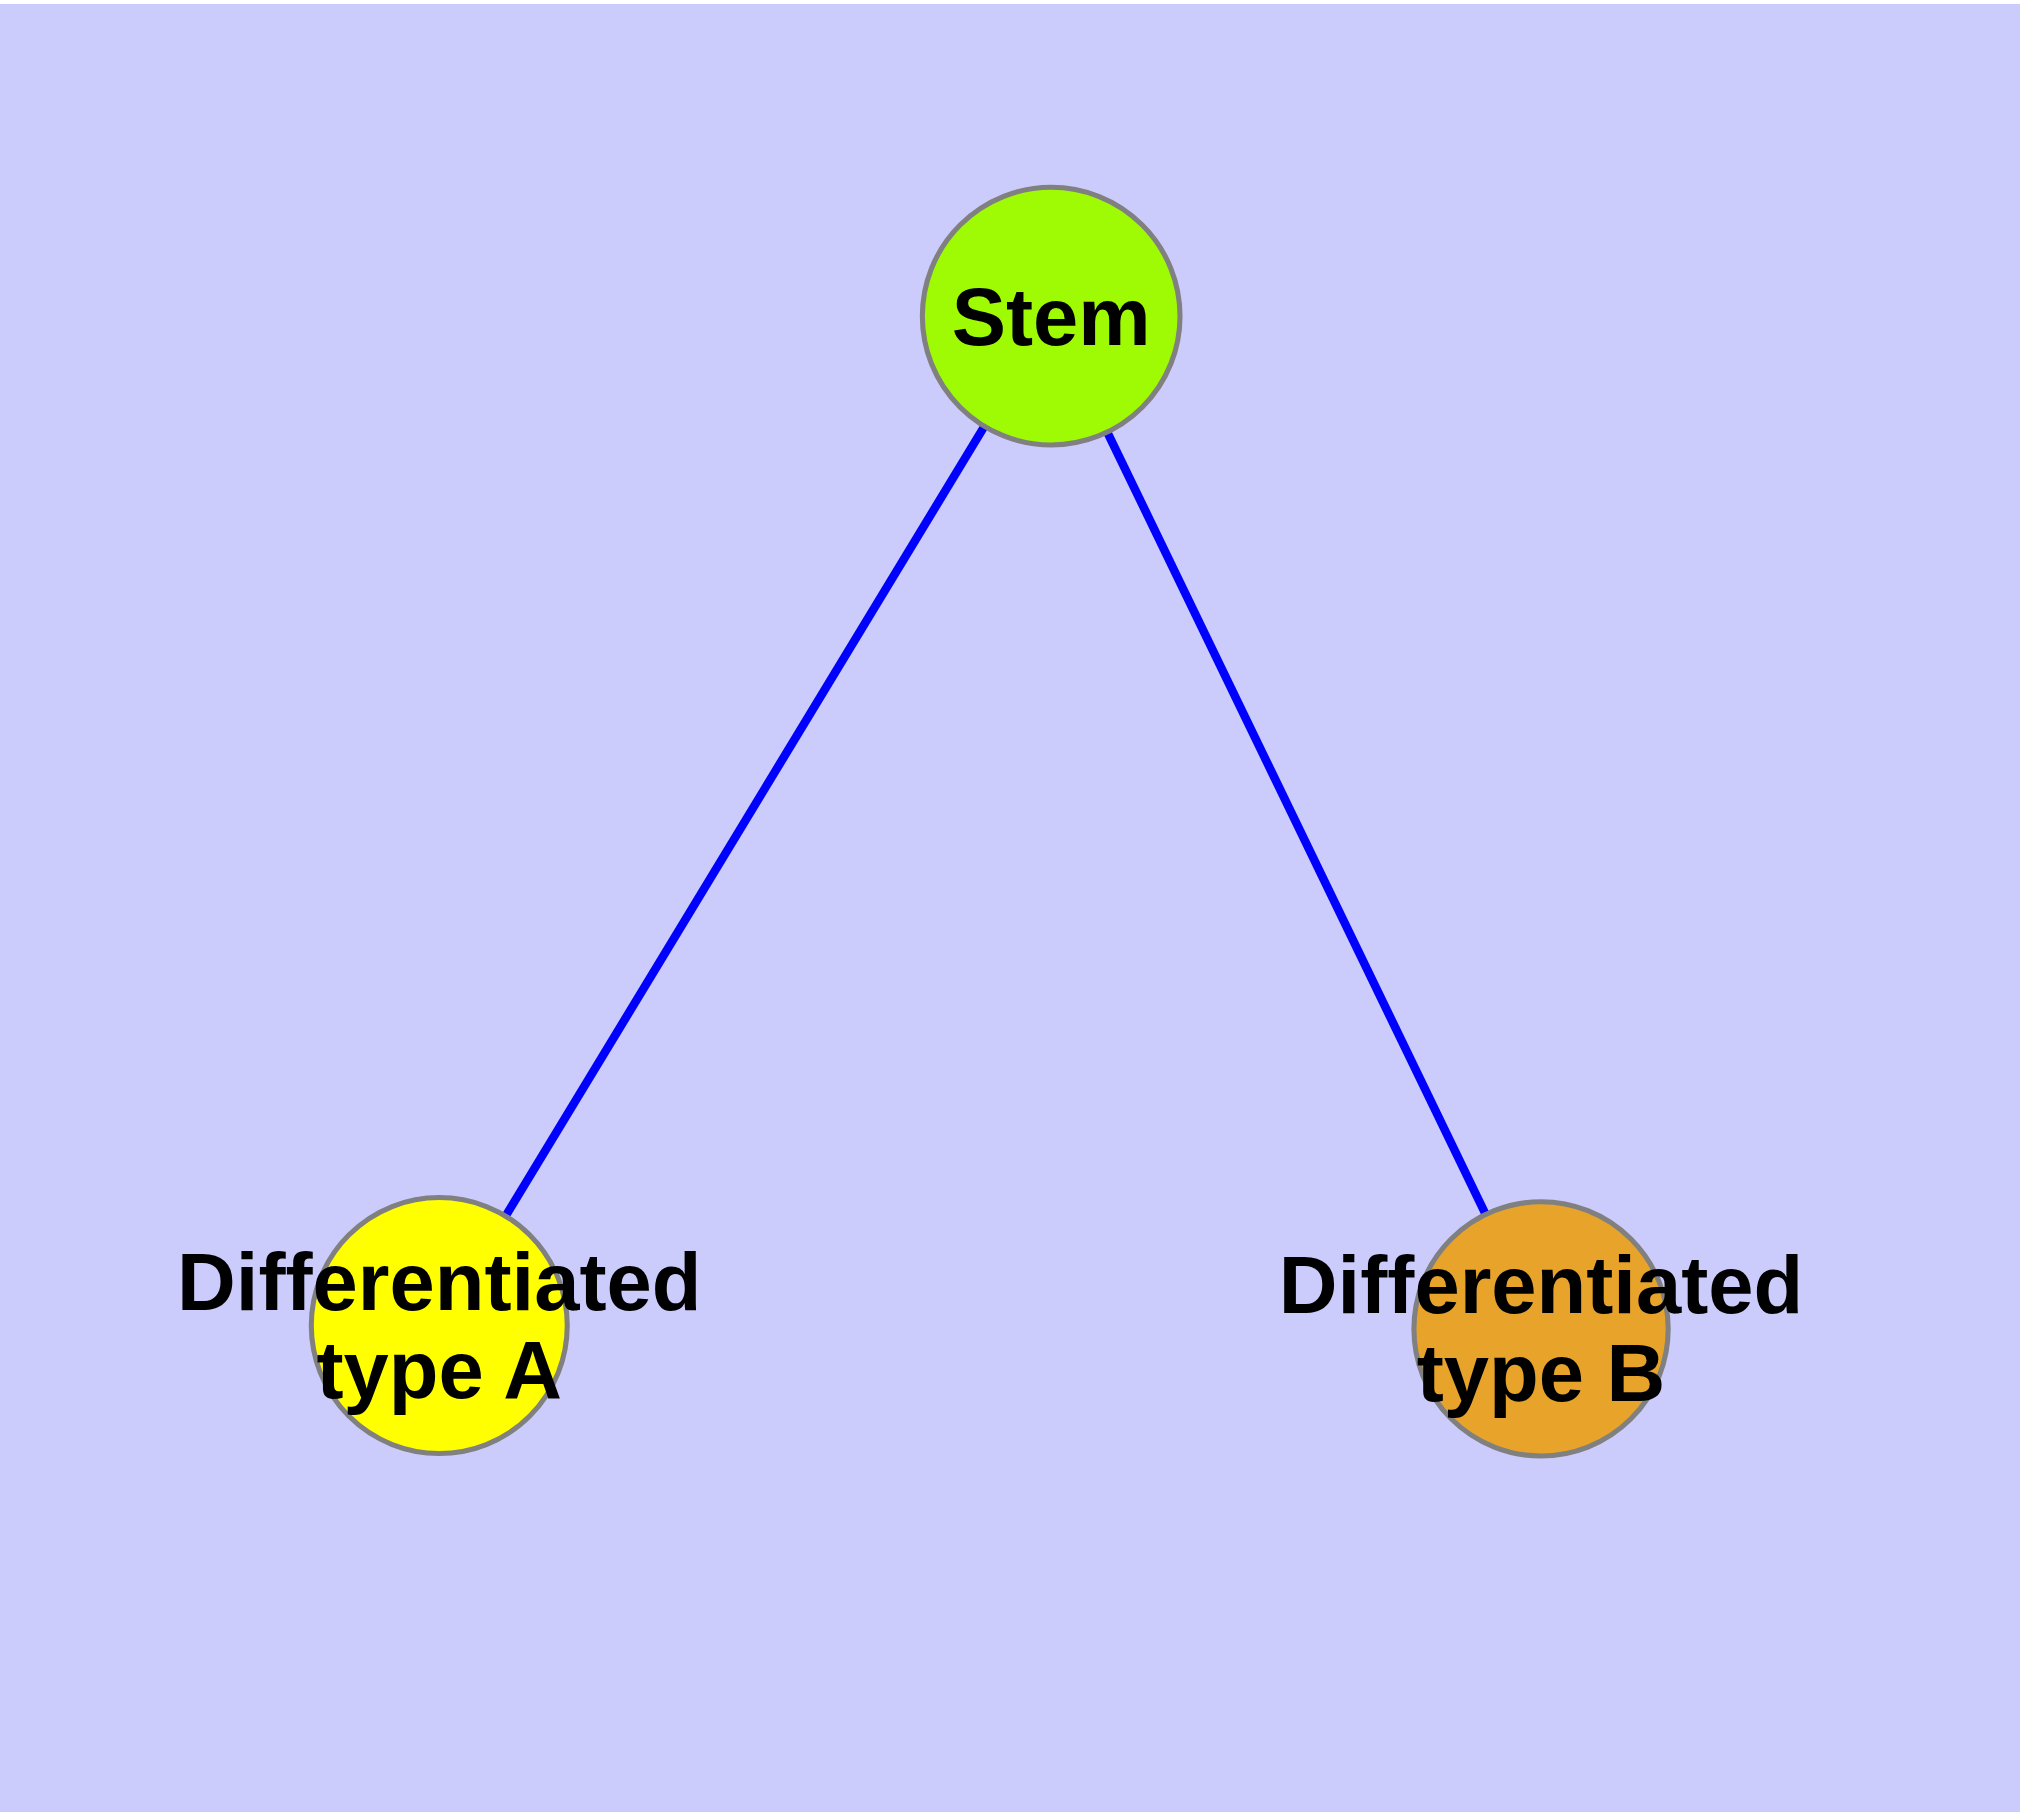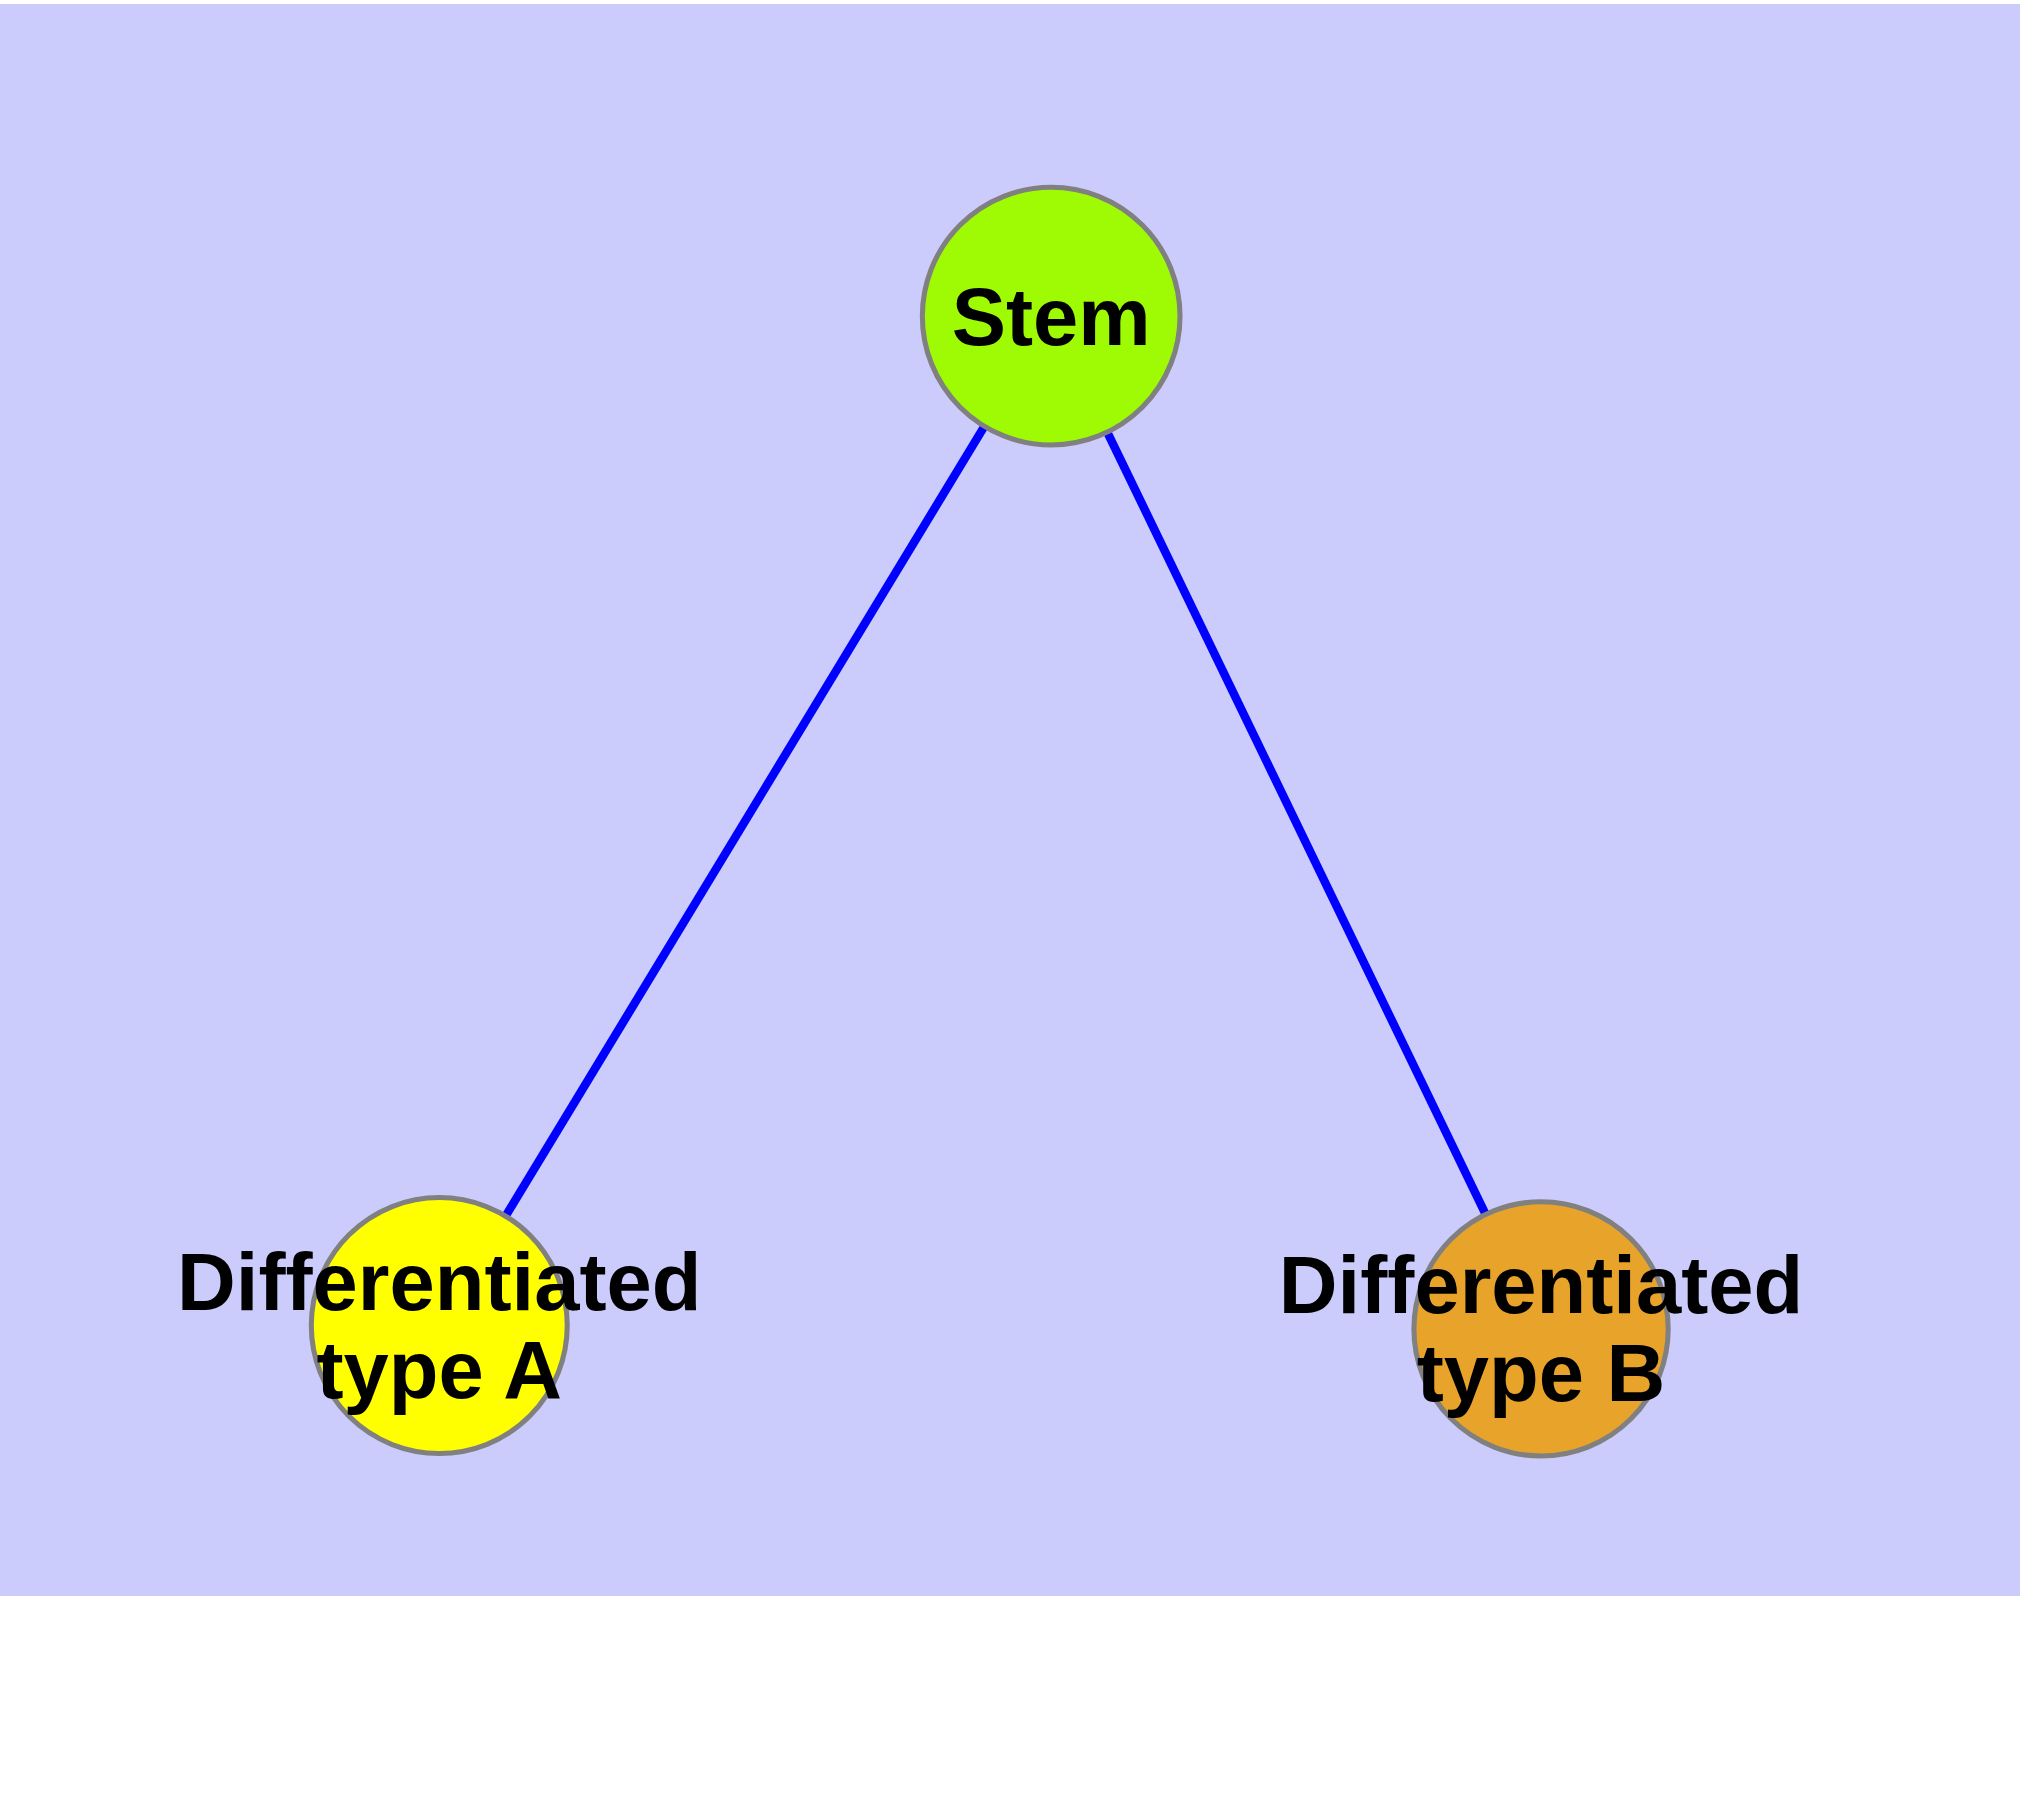--- a/index.html
+++ b/index.html
@@ -33,21 +33,21 @@
     font-weight: bold;
     fill: #000000;
     text-anchor: middle;
     font-family: "Liberation Sans", sans-serif;
     paint-order: normal;
   }
 </style>
 </head>
 <body style="background: rgb(255, 255, 255);">
 
-<div id="canvas" style="width: 2021px; height: 1596px; text-align: right;">
+<div id="canvas" style="width: 2021px; height: 1812px; text-align: right;">
 
   <div id="plot-background" style="background: rgb(204, 204, 252); top: 4.2px; width: 2021px; height: 1808px;"></div>
 
   <svg id="graph-svg" viewBox="0 0 2384 2138">
     <g id="edge-layer">
         <line x1="1163.277215992361" y1="499.56071433947096" x2="594.2043868183982" y2="1438.2944256222822" stroke="#0000ff" stroke-width="10"></line>
         <line x1="1304.4426170636632" y1="506.2334383928677" x2="1754.4282291128727" y2="1436.5670134773063" stroke="#0000ff" stroke-width="10"></line>
       </g>
     <g id="node-layer">
         <circle cx="1240" cy="373" r="152" fill="#9efb04" stroke="#808080" stroke-width="6"></circle>

